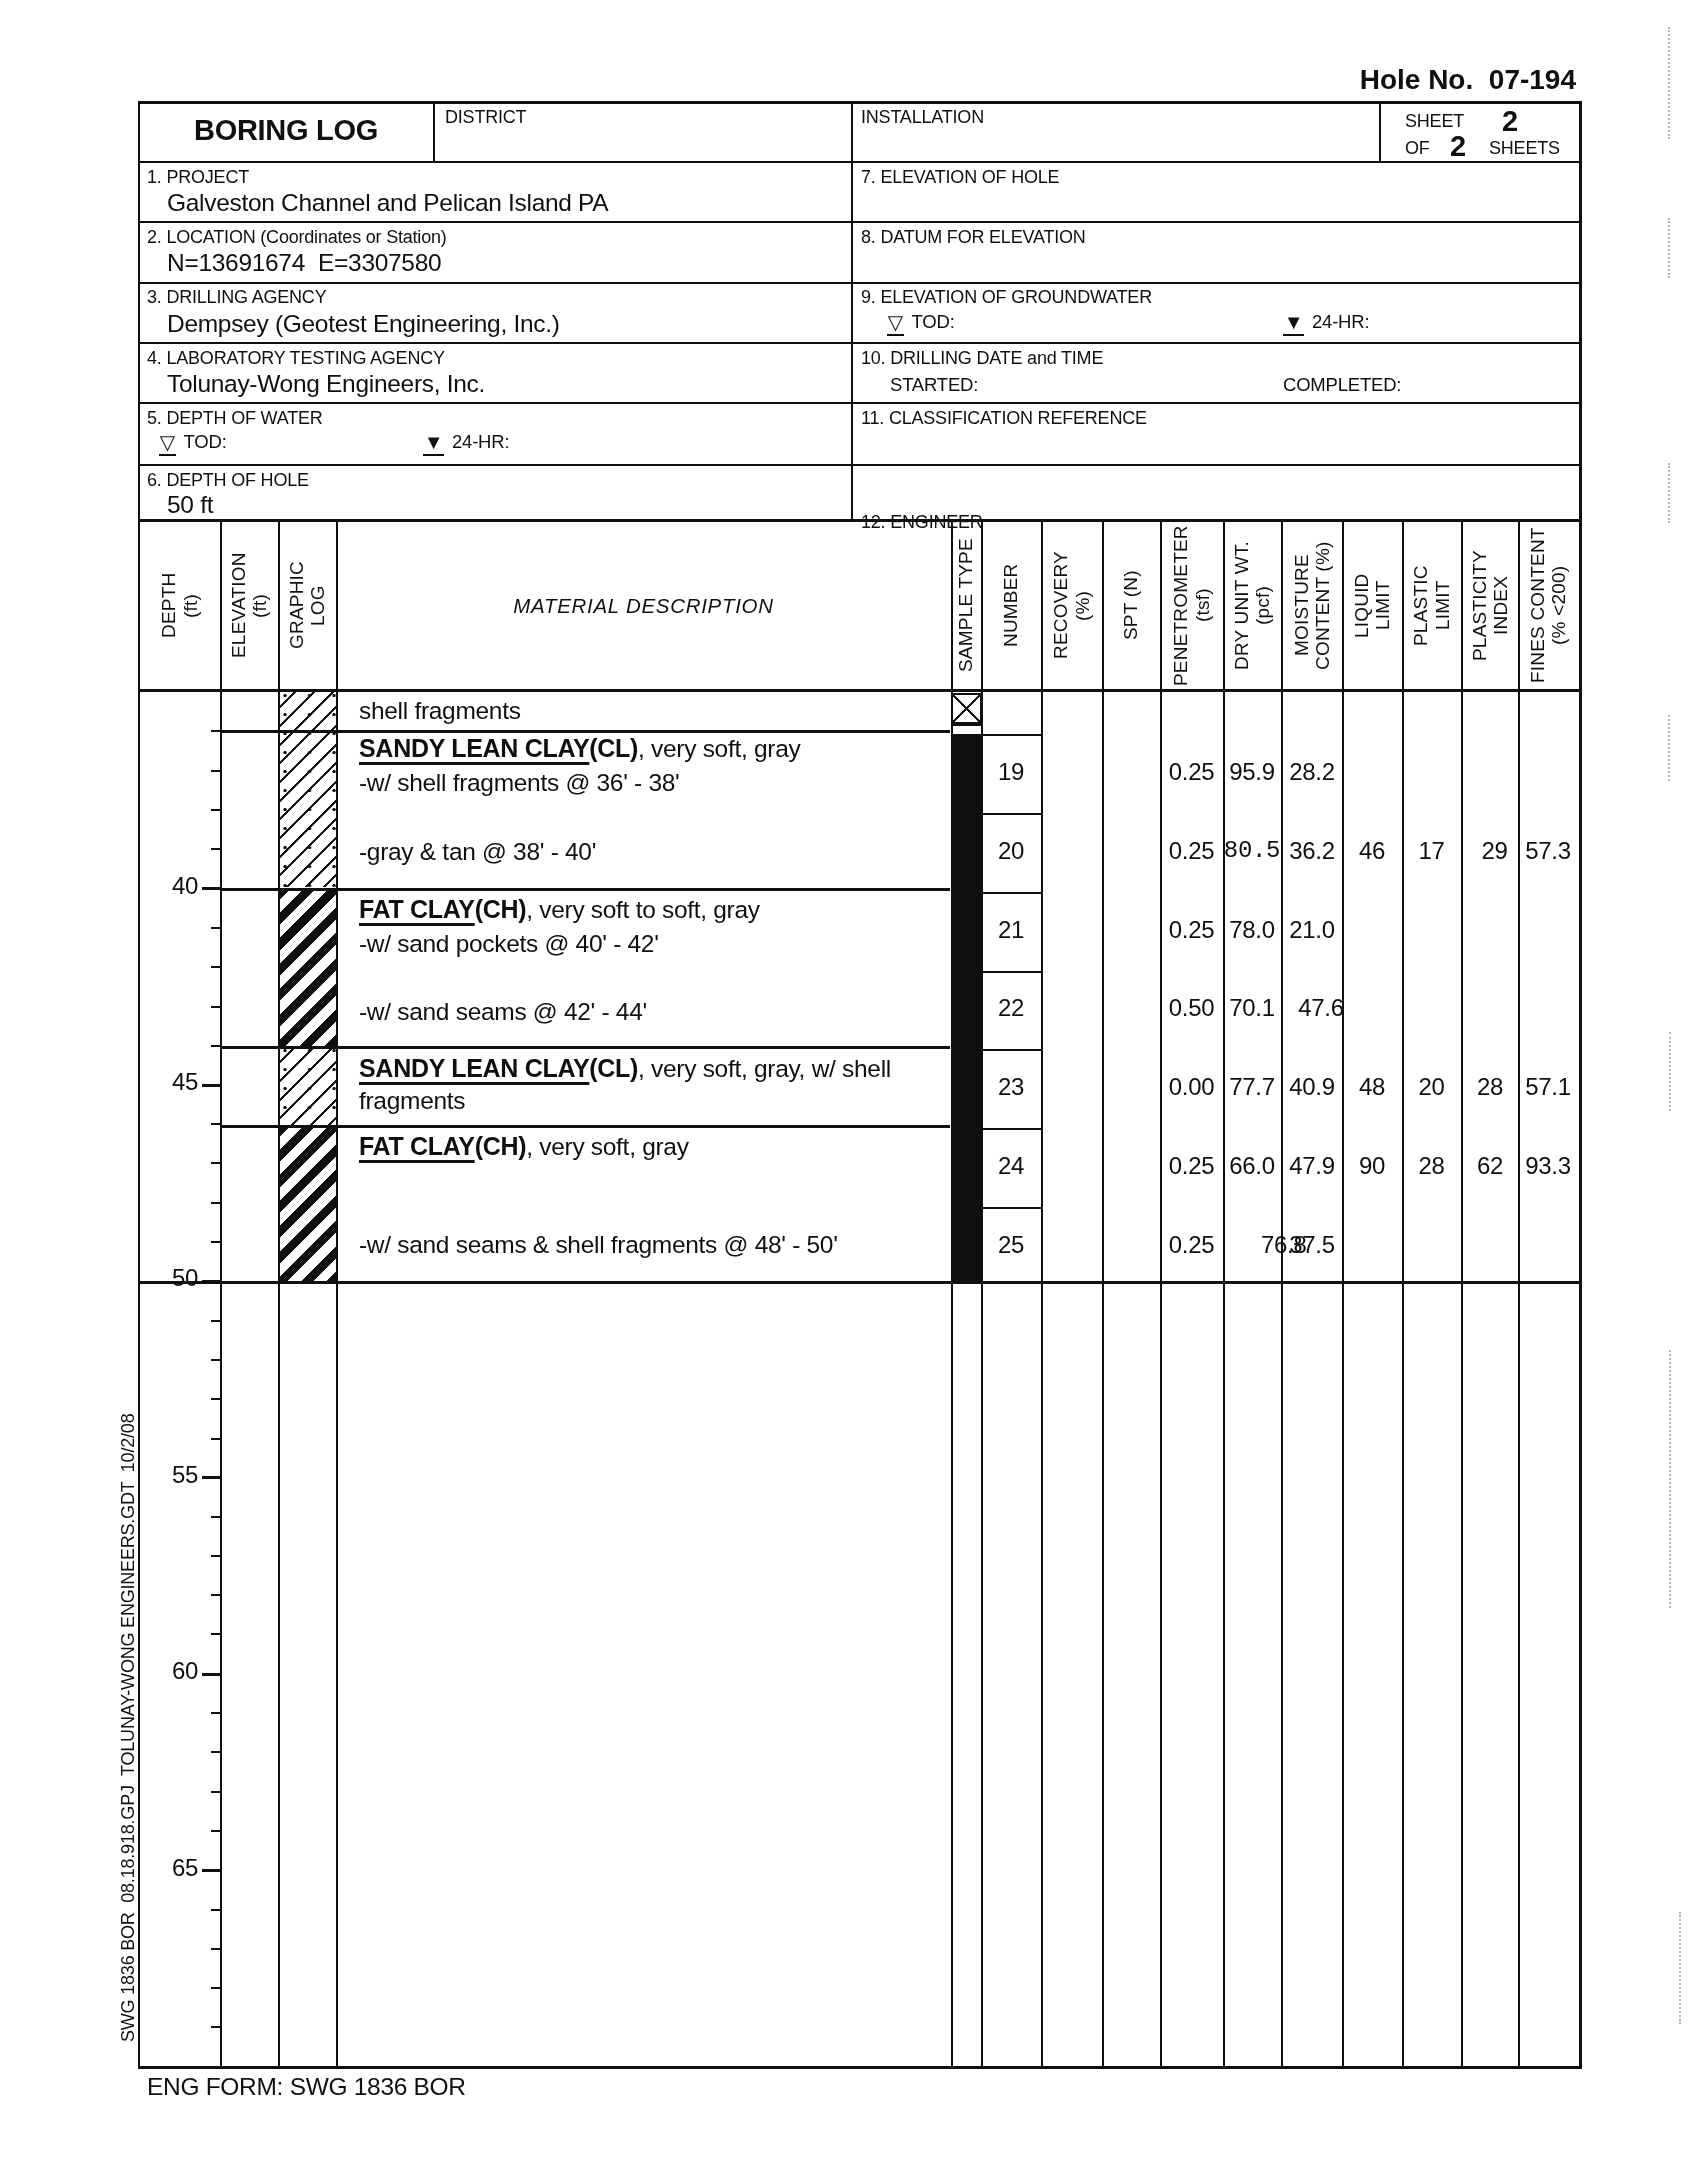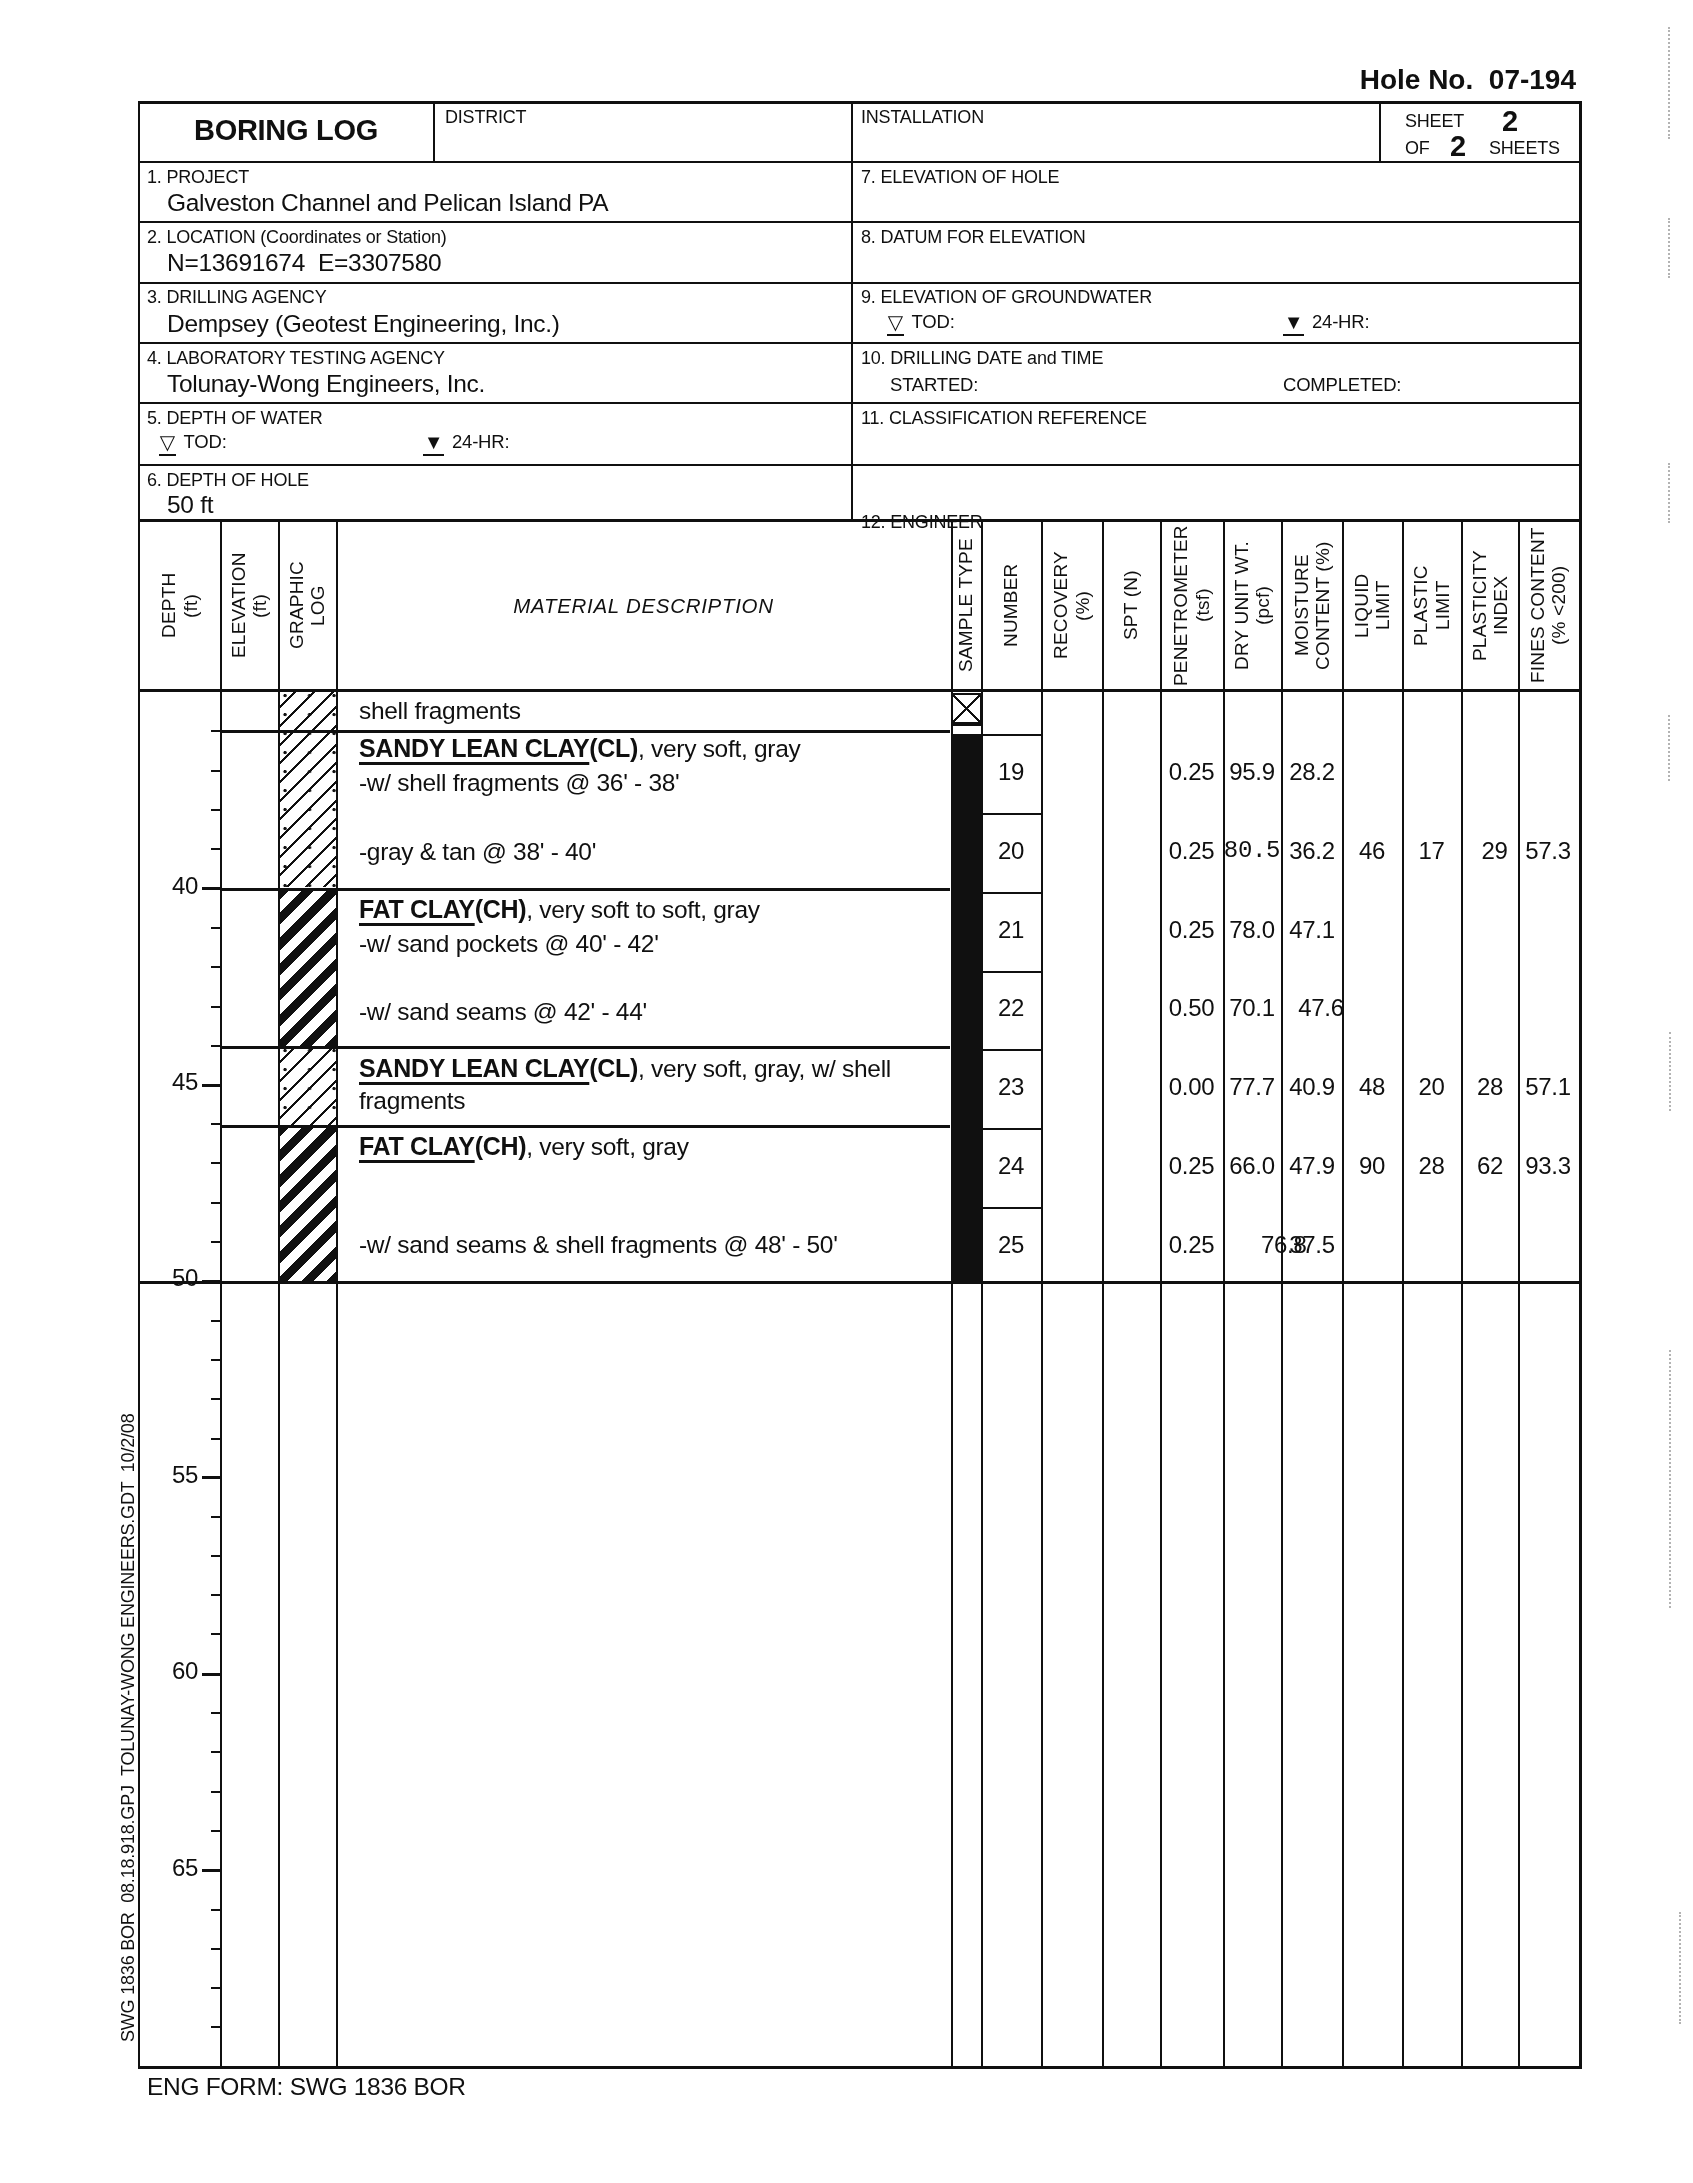--- a/index.html
+++ b/index.html
@@ -245,21 +245,21 @@
     <div class="cellval" style="left:1160px;top:837px;width:63px;">0.25</div>
     <div class="cellval" style="left:1223px;top:837px;width:58px;font-family:Liberation Mono, monospace;">80.5</div>
     <div class="cellval" style="left:1281px;top:837px;width:62px;">36.2</div>
     <div class="cellval" style="left:1342px;top:837px;width:60px;">46</div>
     <div class="cellval" style="left:1402px;top:837px;width:59px;">17</div>
     <div class="cellval" style="left:1461px;top:837px;width:39px;margin-left:14px;">29</div>
     <div class="cellval" style="left:1518px;top:837px;width:60px;">57.3</div>
     <div class="cellval" style="left:981px;top:916px;width:60px;">21</div>
     <div class="cellval" style="left:1160px;top:916px;width:63px;">0.25</div>
     <div class="cellval" style="left:1223px;top:916px;width:58px;">78.0</div>
-    <div class="cellval" style="left:1281px;top:916px;width:62px;">47.1</div>
+    <div class="cellval" style="left:1281px;top:916px;width:62px;">21.0</div>
     <div class="cellval" style="left:981px;top:994px;width:60px;">22</div>
     <div class="cellval" style="left:1160px;top:994px;width:63px;">0.50</div>
     <div class="cellval" style="left:1223px;top:994px;width:58px;">70.1</div>
     <div class="cellval" style="left:1281px;top:994px;width:80px;">47.6</div>
     <div class="cellval" style="left:981px;top:1073px;width:60px;">23</div>
     <div class="cellval" style="left:1160px;top:1073px;width:63px;">0.00</div>
     <div class="cellval" style="left:1223px;top:1073px;width:58px;">77.7</div>
     <div class="cellval" style="left:1281px;top:1073px;width:62px;">40.9</div>
     <div class="cellval" style="left:1342px;top:1073px;width:60px;">48</div>
     <div class="cellval" style="left:1402px;top:1073px;width:59px;">20</div>

